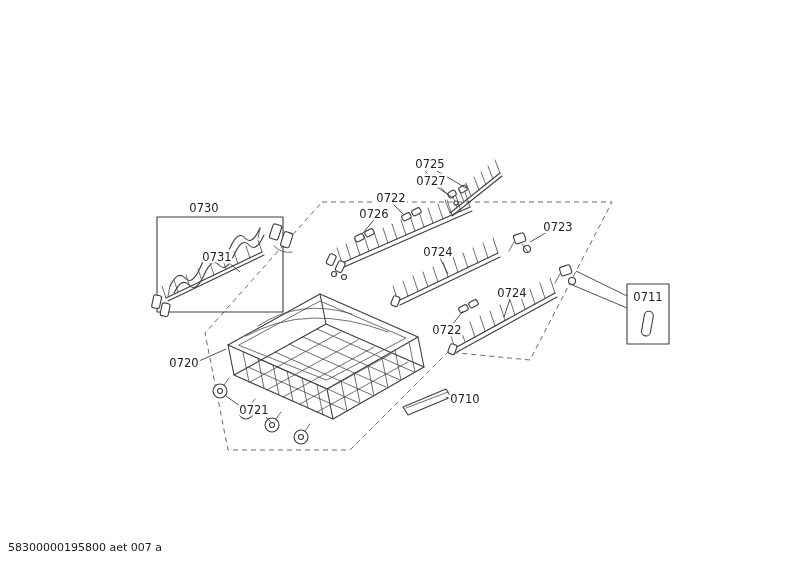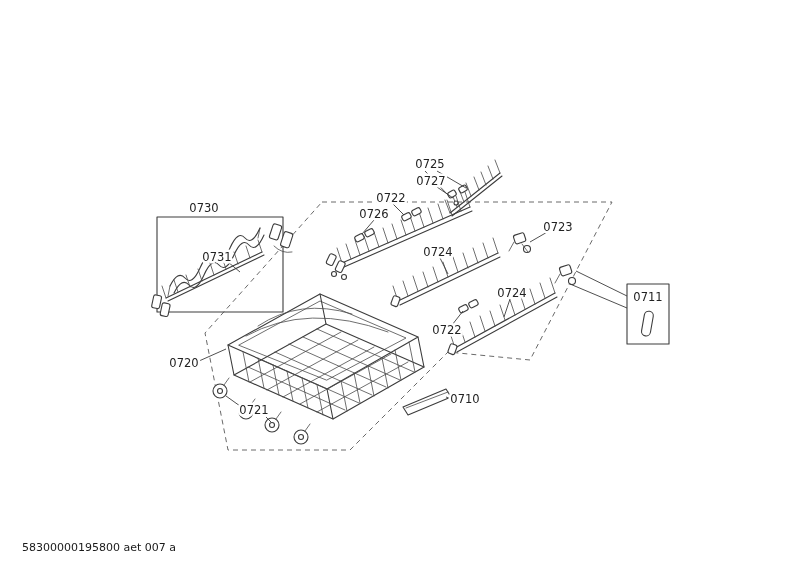--- a/index.html
+++ b/index.html
@@ -13,21 +13,20 @@
   .dashed{fill:none;stroke:#6a6a6a;stroke-width:1;stroke-dasharray:5 4;}
   .leader{fill:none;stroke:#3c3c3c;stroke-width:0.9;}
   .part{fill:#ffffff;stroke:#3c3c3c;stroke-width:1.1;}
   .lbl{
     font-family:"DejaVu Sans", sans-serif;font-size:11.5px;fill:#222222;
     text-anchor:middle;paint-order:stroke;stroke:#ffffff;stroke-width:5px;stroke-linejoin:round;
   }
   .footer{
     position:absolute;left:8px;top:541px;font-size:11px;color:#1a1a1a;
     font-family:"DejaVu Sans", sans-serif;
-    margin-left:14px;
   }
 </style>
 </head>
 <body>
 
 <div class="page">
   <svg width="800" height="566" viewBox="0 0 800 566">
 
     <polygon class="dashed" points="322,202 612,202 530,360 448,352 350,450 228,450 205,333"></polygon>
 

